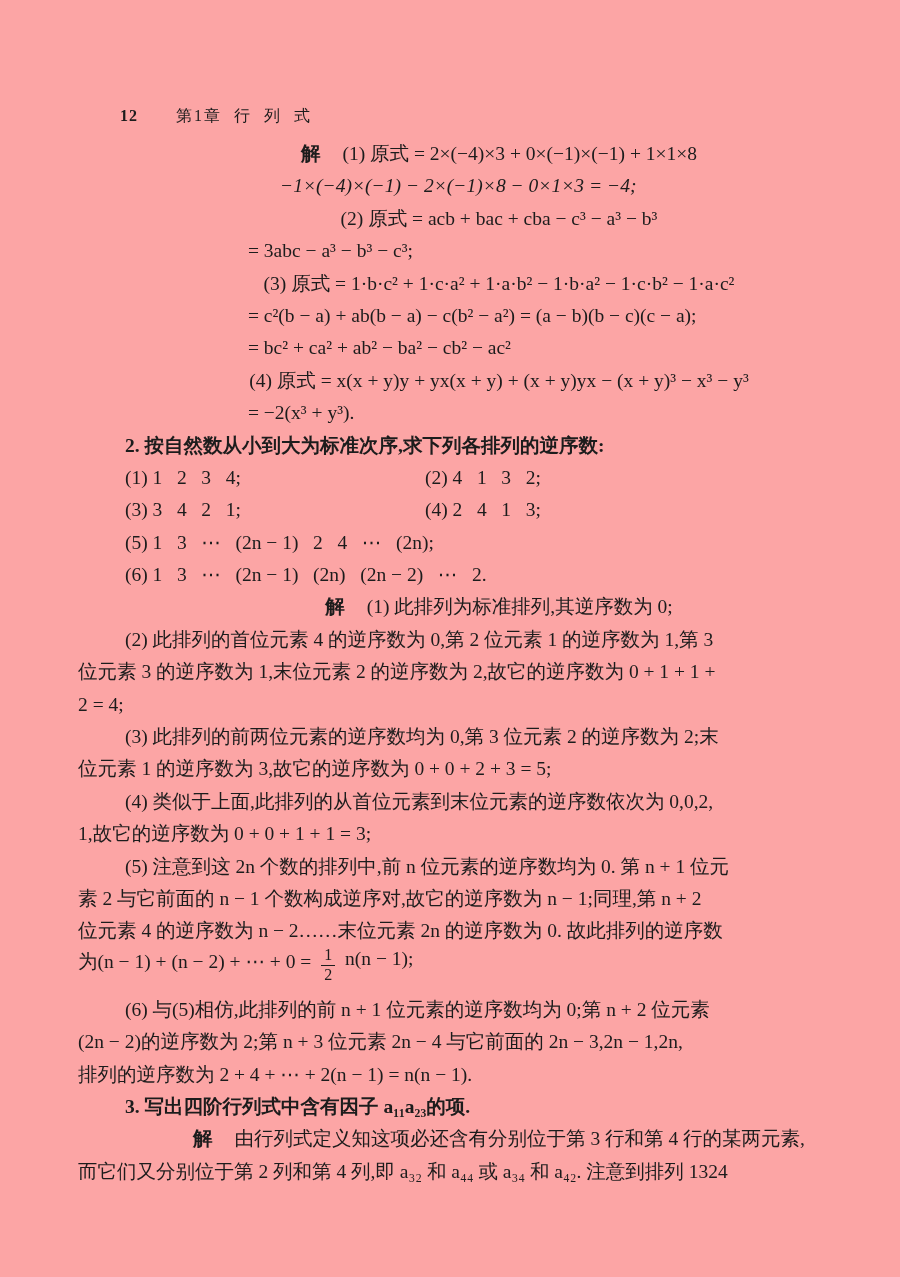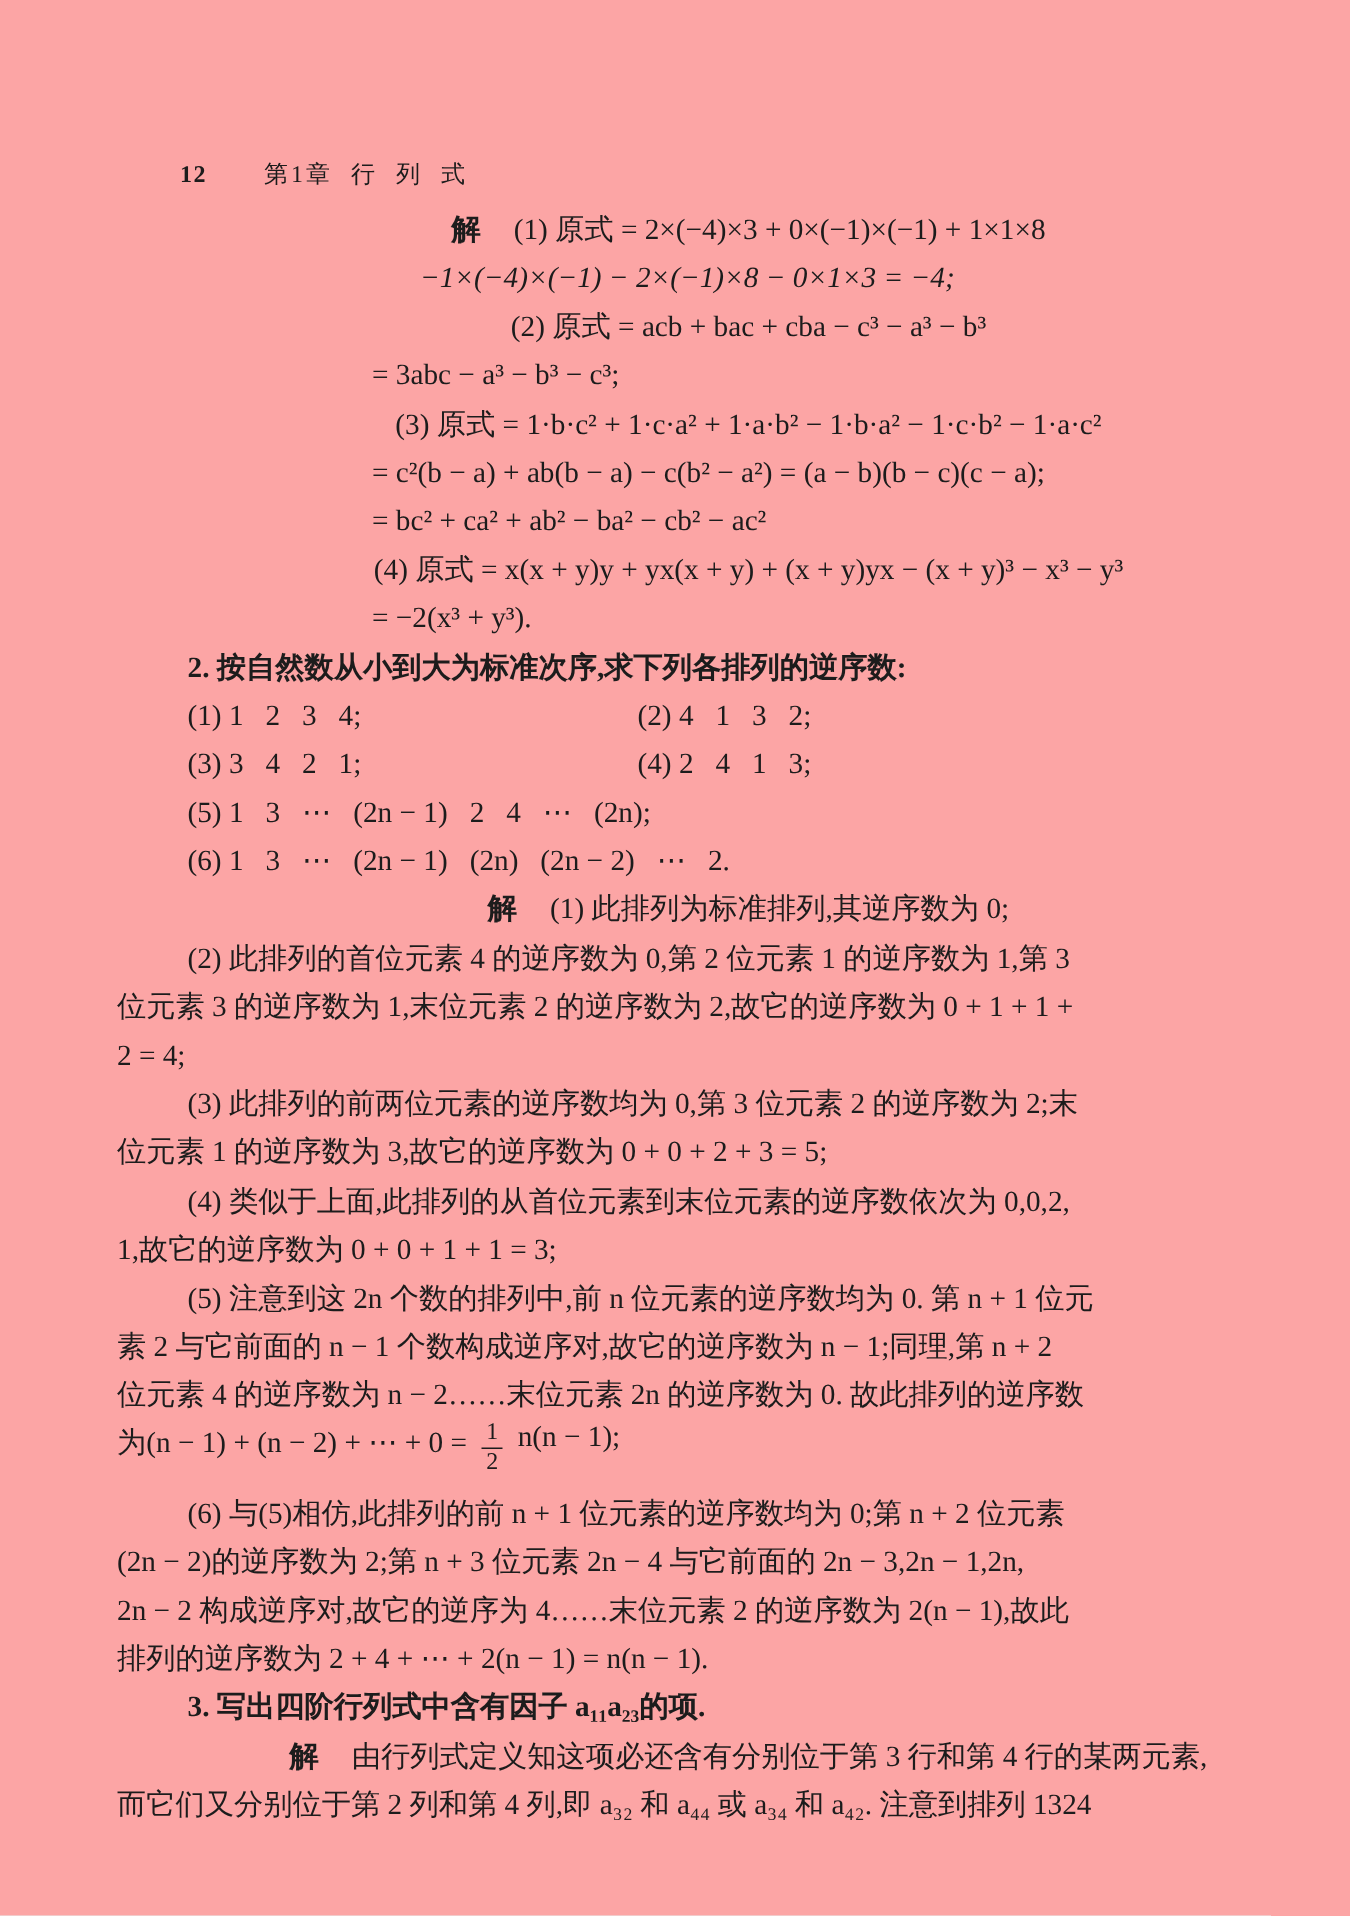--- a/index.html
+++ b/index.html
@@ -81,21 +81,20 @@
       <span>为(n − 1) + (n − 2) + ⋯ + 0 = </span>
       <span class="frac">
         <span class="num">1</span>
         <span class="den">2</span>
       </span>
       <span> n(n − 1);</span>
     </div>
 
     <div class="line i1">(6) 与(5)相仿,此排列的前 n + 1 位元素的逆序数均为 0;第 n + 2 位元素</div>
     <div class="line">(2n − 2)的逆序数为 2;第 n + 3 位元素 2n − 4 与它前面的 2n − 3,2n − 1,2n,</div>
-    <div class="line">2n − 2 构成逆序对,故它的逆序为 4……末位元素 2 的逆序数为 2(n − 1),故此</div>
     <div class="line">排列的逆序数为 2 + 4 + ⋯ + 2(n − 1) = n(n − 1).</div>
 
     <div class="line i1 hei">3. 写出四阶行列式中含有因子 a₁₁a₂₃的项.</div>
     <div class="line i2"><span class="jie-label">解</span><span>由行列式定义知这项必还含有分别位于第 3 行和第 4 行的某两元素,</span></div>
     <div class="line">而它们又分别位于第 2 列和第 4 列,即 a₃₂ 和 a₄₄ 或 a₃₄ 和 a₄₂. 注意到排列 1324</div>
 
   </div>
 </div>
 
 </body></html>

